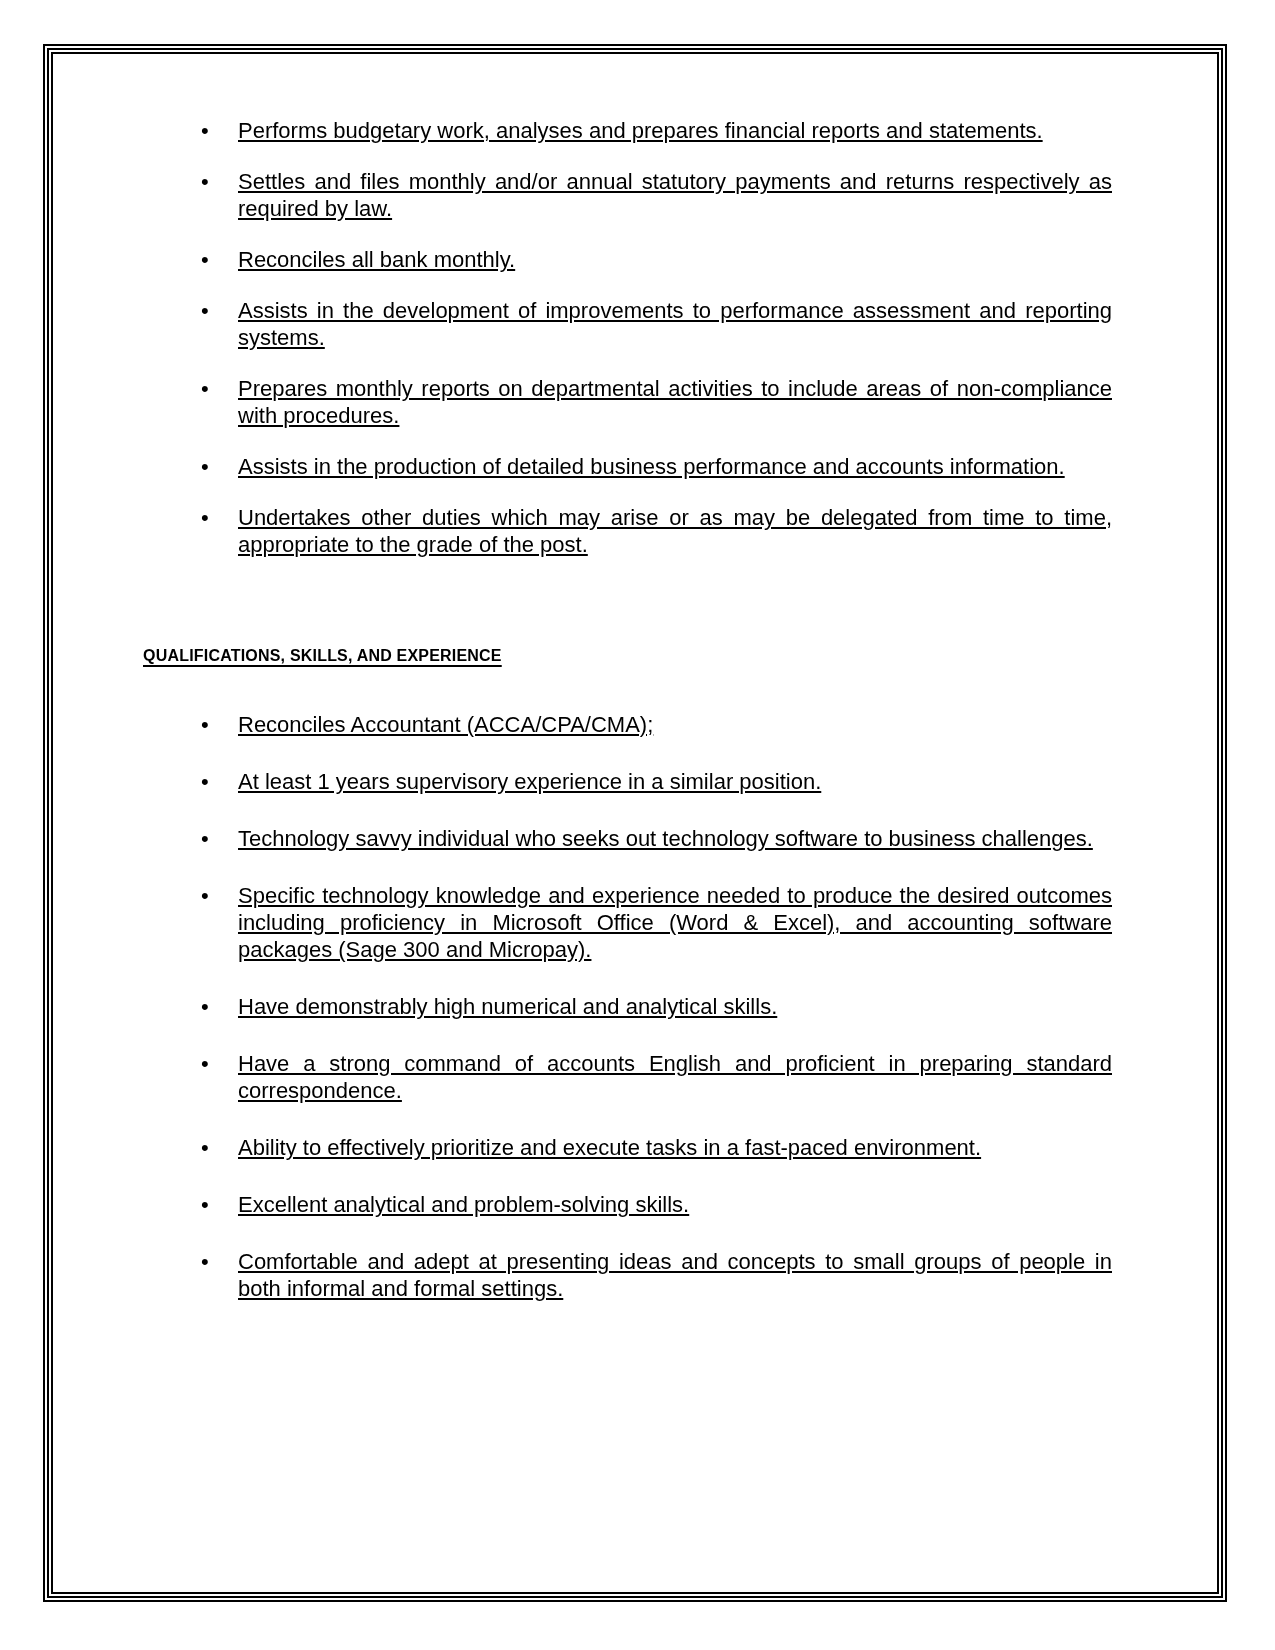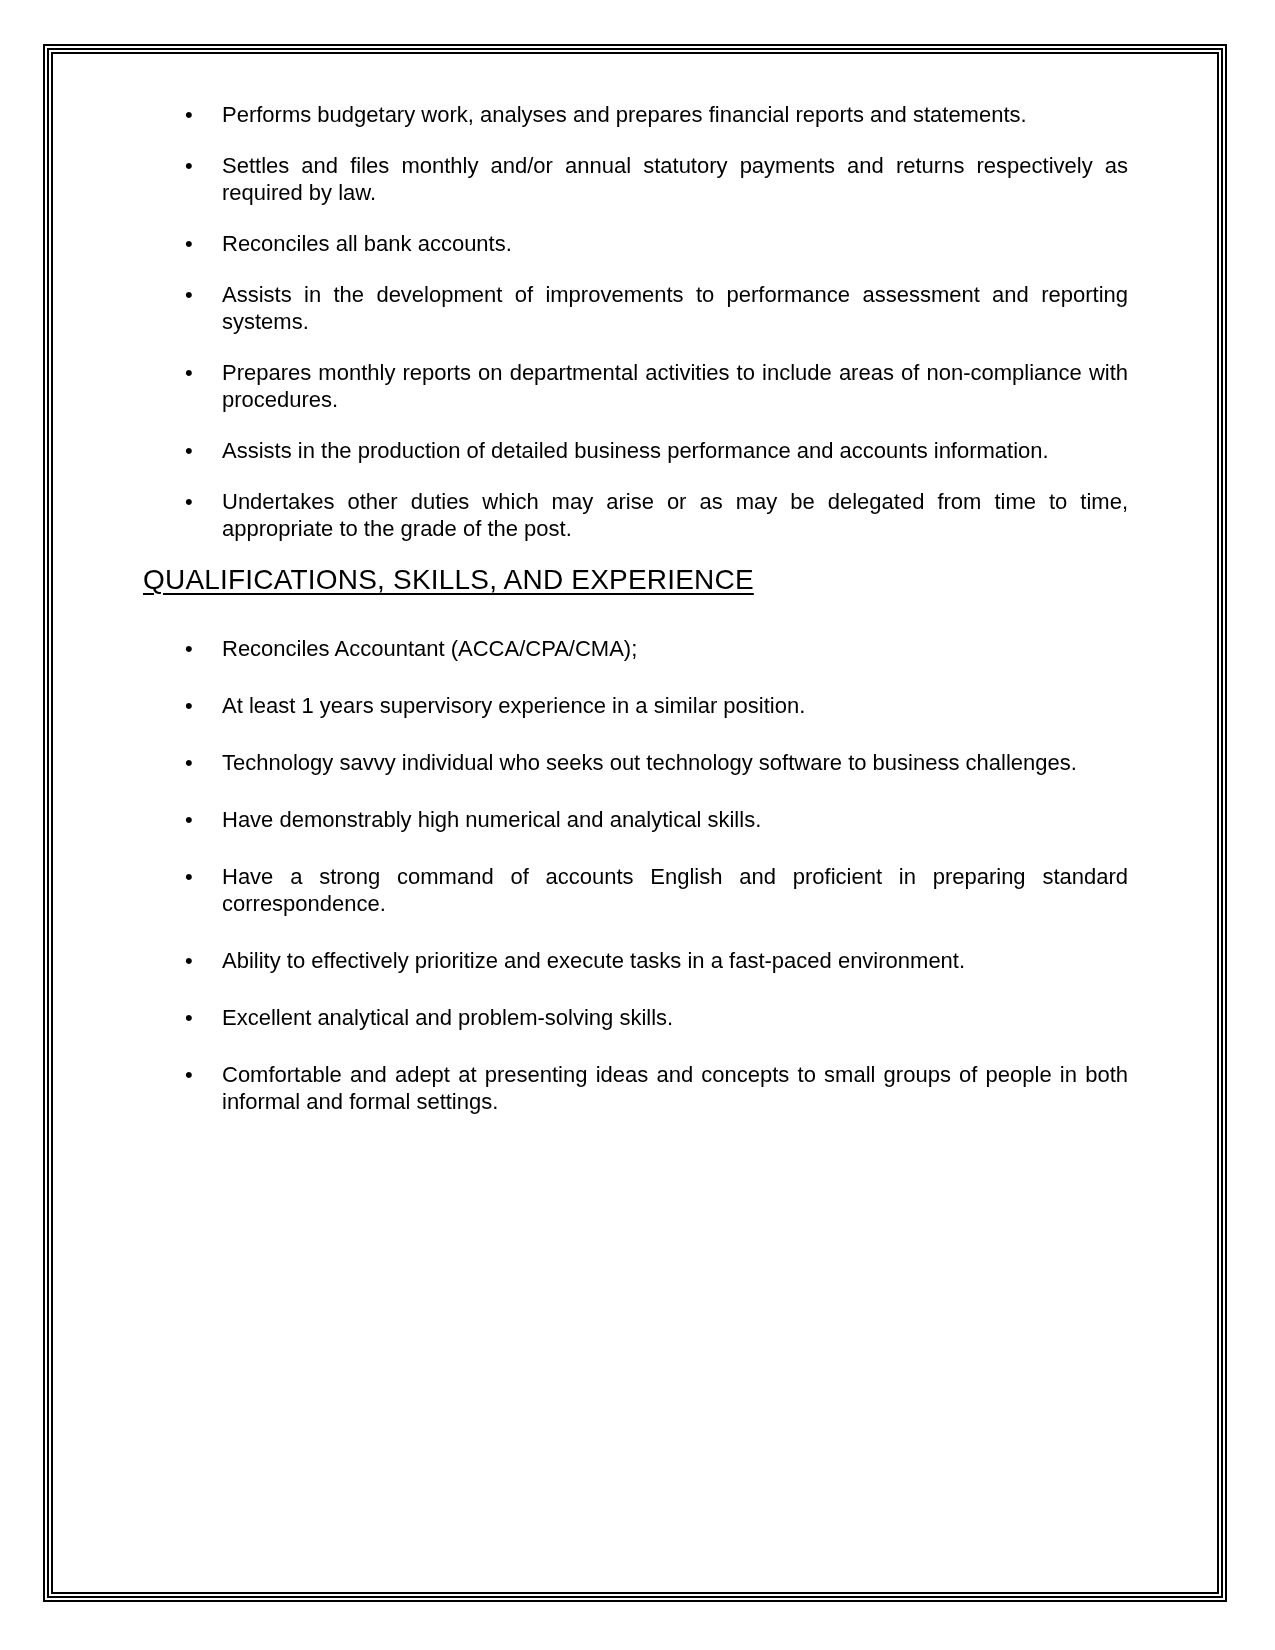--- a/index.html
+++ b/index.html
@@ -33,72 +33,74 @@
   .content {
     position: absolute;
     left: 143px;
     top: 101px;
     width: 985px;
     font-size: 22px;
     line-height: 27px;
   }
   ul.bullet-list {
     list-style: none;
-    margin: 0;
+    margin: 16px;
     padding: 0;
+    text-decoration: underline;
   }
   ul.bullet-list li.bullet-item {
     position: relative;
     padding-left: 79px;
     text-align: justify;
     margin-bottom: 24px;
   }
   ul.bullet-list li.bullet-item::before {
     content: "\2022";
     position: absolute;
     left: 42px;
     top: 0;
   }
   ul.bullet-list.qualifications li.bullet-item {
     margin-bottom: 30px;
   }
   h2.section-heading {
-    font-size: 28px;
+    font-size: 16px;
     line-height: 27px;
-    font-weight: normal;
+    font-weight: bold;
     letter-spacing: 0.2px;
     text-decoration: underline;
     text-decoration-thickness: 2px;
     text-underline-offset: 4px;
-    margin: 24px 0 42px 0;
+    margin: 84px 0 42px 0;
   }
 </style>
 </head>
 <body>
 
 <div class="page-frame"></div>
 
 <div class="content">
 
   <ul class="bullet-list responsibilities">
       <li class="bullet-item">Performs budgetary work, analyses and prepares financial reports and statements.</li>
       <li class="bullet-item">Settles and files monthly and/or annual statutory payments and returns respectively as required by law.</li>
-      <li class="bullet-item">Reconciles all bank accounts.</li>
+      <li class="bullet-item">Reconciles all bank monthly.</li>
       <li class="bullet-item">Assists in the development of improvements to performance assessment and reporting systems.</li>
       <li class="bullet-item">Prepares monthly reports on departmental activities to include areas of non-compliance with procedures.</li>
       <li class="bullet-item">Assists in the production of detailed business performance and accounts information.</li>
       <li class="bullet-item">Undertakes other duties which may arise or as may be delegated from time to time, appropriate to the grade of the post.</li>
     </ul>
 
   <h2 class="section-heading">QUALIFICATIONS, SKILLS, AND EXPERIENCE</h2>
 
   <ul class="bullet-list qualifications">
       <li class="bullet-item">Reconciles Accountant (ACCA/CPA/CMA);</li>
       <li class="bullet-item">At least 1 years supervisory experience in a similar position.</li>
       <li class="bullet-item">Technology savvy individual who seeks out technology software to business challenges.</li>
+      <li class="bullet-item">Specific technology knowledge and experience needed to produce the desired outcomes including proficiency in Microsoft Office (Word &amp; Excel), and accounting software packages (Sage 300 and Micropay).</li>
       <li class="bullet-item">Have demonstrably high numerical and analytical skills.</li>
       <li class="bullet-item">Have a strong command of accounts English and proficient in preparing standard correspondence.</li>
       <li class="bullet-item">Ability to effectively prioritize and execute tasks in a fast-paced environment.</li>
       <li class="bullet-item">Excellent analytical and problem-solving skills.</li>
       <li class="bullet-item">Comfortable and adept at presenting ideas and concepts to small groups of people in both informal and formal settings.</li>
     </ul>
 
 </div>
 
 </body></html>

